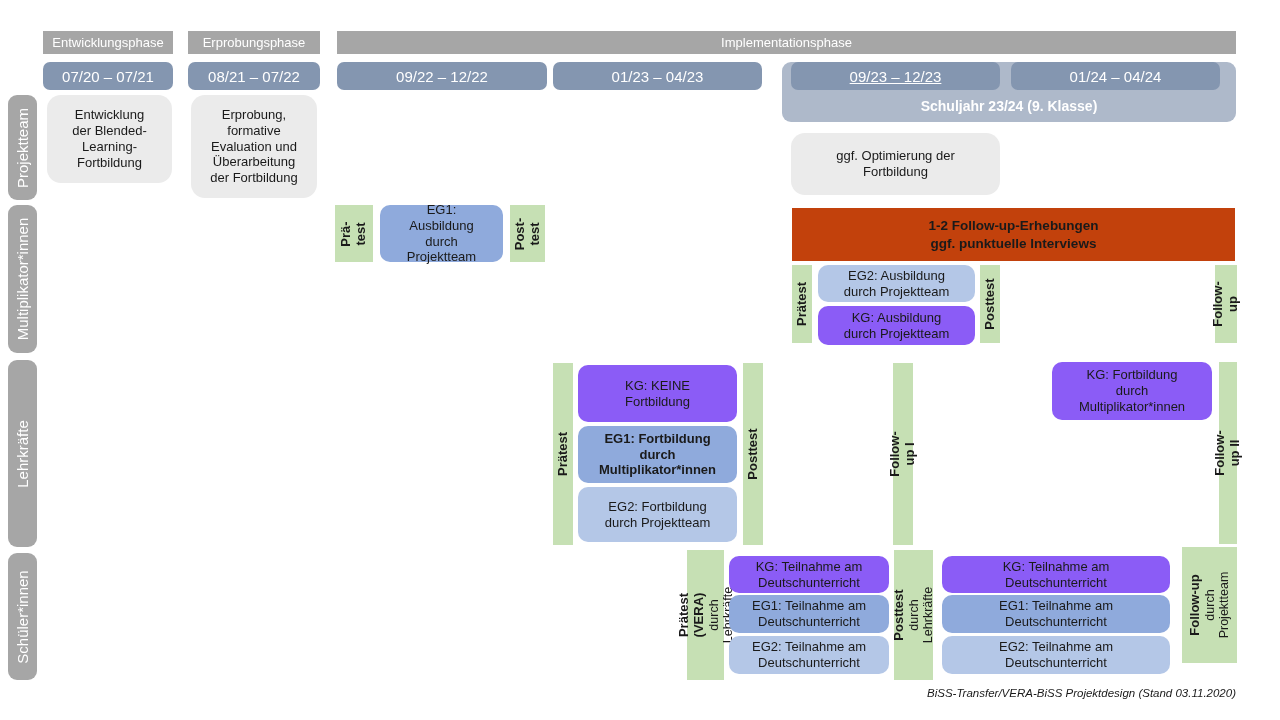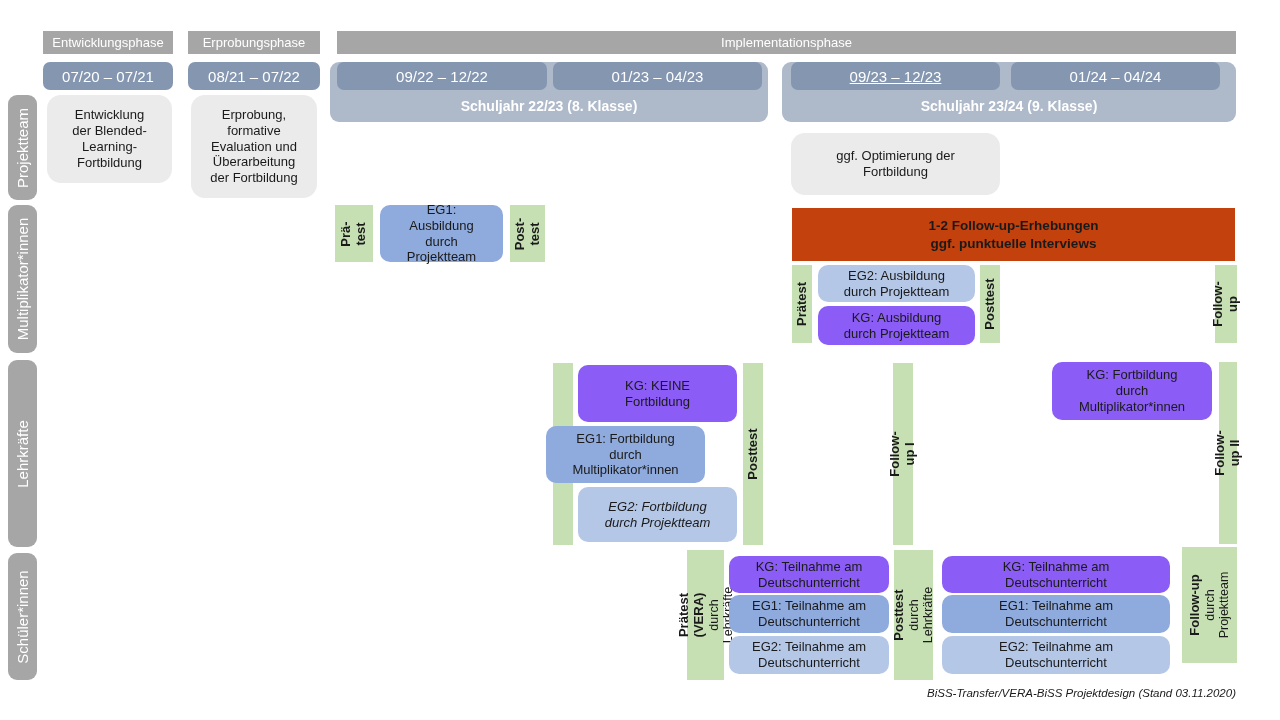--- a/index.html
+++ b/index.html
@@ -37,23 +37,20 @@
 </style>
 </head>
 <body>
 
 <div class="canvas">
 
   <div class="abs phasebar" style="left:43px;top:31px;width:130px;height:23px;">Entwicklungsphase</div>
   <div class="abs phasebar" style="left:188px;top:31px;width:132px;height:23px;">Erprobungsphase</div>
   <div class="abs phasebar" style="left:337px;top:31px;width:899px;height:23px;">Implementationsphase</div>
 
-  <div class="abs band" style="left:330px;top:62px;width:438px;height:60px;">
-    <span class="bandlabel">Schuljahr 22/23 (8. Klasse)</span>
-  </div>
   <div class="abs band" style="left:782px;top:62px;width:454px;height:60px;">
     <span class="bandlabel">Schuljahr 23/24 (9. Klasse)</span>
   </div>
 
   <div class="abs datebar" style="left:43px;top:62px;width:130px;height:28px;">07/20 – 07/21</div>
   <div class="abs datebar" style="left:188px;top:62px;width:132px;height:28px;">08/21 – 07/22</div>
   <div class="abs datebar" style="left:337px;top:62px;width:210px;height:28px;">09/22 – 12/22</div>
   <div class="abs datebar" style="left:553px;top:62px;width:209px;height:28px;">01/23 – 04/23</div>
   <div class="abs datebar" style="left:791px;top:62px;width:209px;height:28px;text-decoration:underline;">09/23 – 12/23</div>
   <div class="abs datebar" style="left:1011px;top:62px;width:209px;height:28px;">01/24 – 04/24</div>
@@ -109,22 +106,22 @@
         <span class="main">Follow-up</span>
       </span>
   </div>
 
   <div class="abs vbar" style="left:553px;top:363px;width:20px;height:182px;">
     <span class="vt">
         <span class="main">Prätest</span>
       </span>
   </div>
   <div class="abs box kg" style="left:578px;top:365px;width:159px;height:57px;">KG: KEINE Fortbildung</div>
-  <div class="abs box eg1" style="left:546px;top:426px;width:159px;height:57px;">EG1: Fortbildung durch Multiplikator*innen</div>
-  <div class="abs box eg2" style="left:578px;top:487px;width:159px;height:55px;font-style:italic;">EG2: Fortbildung durch Projektteam</div>
+  <div class="abs box eg1" style="left:578px;top:426px;width:159px;height:57px;font-weight:bold;">EG1: Fortbildung durch Multiplikator*innen</div>
+  <div class="abs box eg2" style="left:578px;top:487px;width:159px;height:55px;">EG2: Fortbildung durch Projektteam</div>
   <div class="abs vbar" style="left:743px;top:363px;width:20px;height:182px;">
     <span class="vt">
         <span class="main">Posttest</span>
       </span>
   </div>
   <div class="abs vbar" style="left:893px;top:363px;width:20px;height:182px;">
     <span class="vt">
         <span class="main">Follow-up I</span>
       </span>
   </div>

